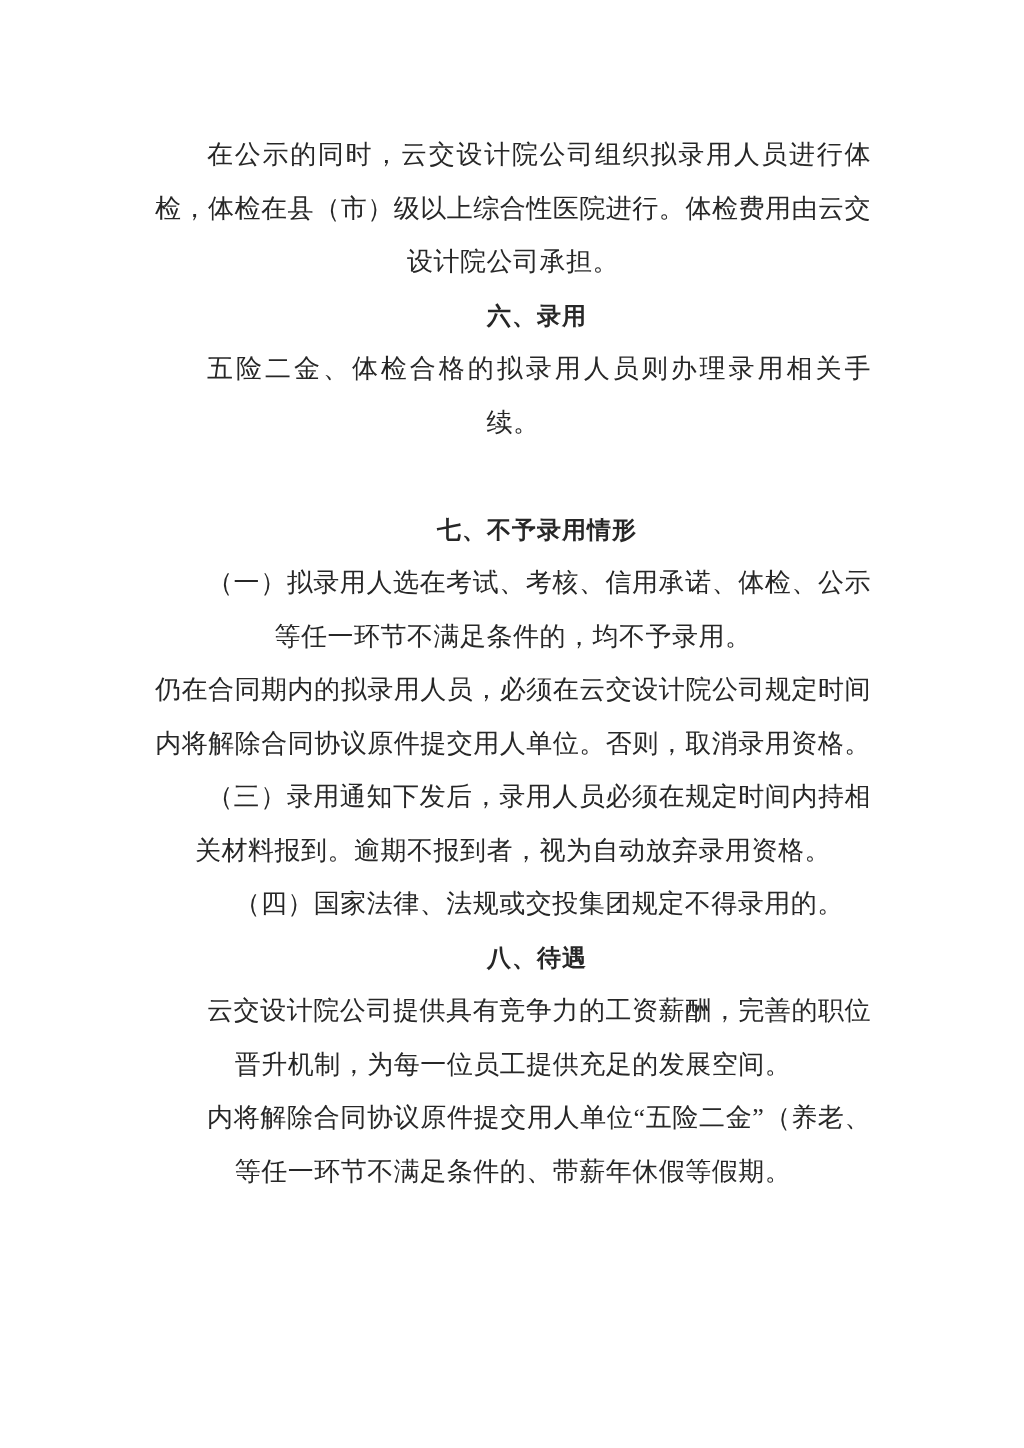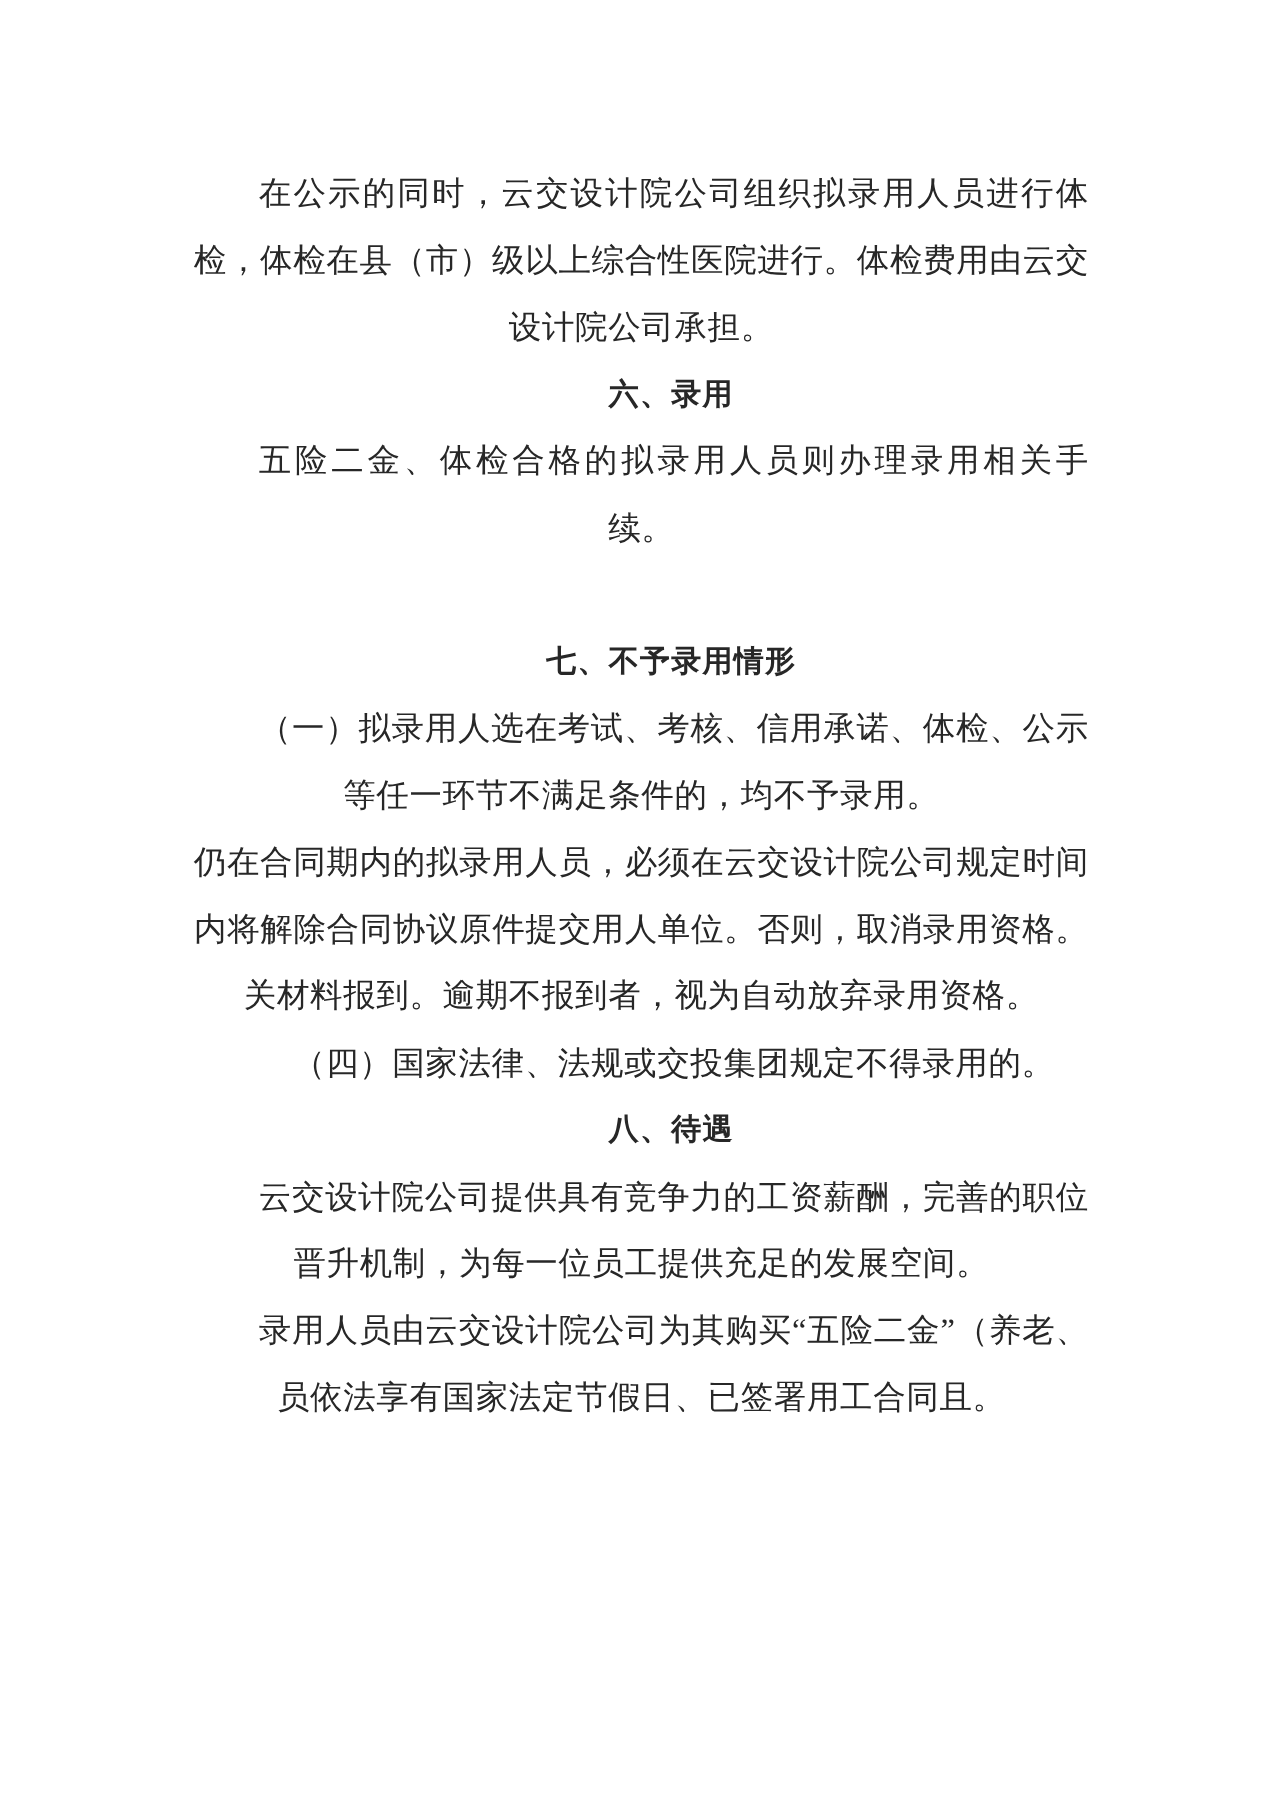--- a/index.html
+++ b/index.html
@@ -71,30 +71,31 @@
       </div>
       <div class="paragraph">
         <div class="line indent just">（一）拟录用人选在考试、考核、信用承诺、体检、公示</div>
         <div class="line">等任一环节不满足条件的，均不予录用。</div>
       </div>
       <div class="paragraph">
         <div class="line just">仍在合同期内的拟录用人员，必须在云交设计院公司规定时间</div>
         <div class="line">内将解除合同协议原件提交用人单位。否则，取消录用资格。</div>
       </div>
       <div class="paragraph">
+        <div class="line indent just">（三）录用通知下发后，录用人员必须在规定时间内持相</div>
         <div class="line">关材料报到。逾期不报到者，视为自动放弃录用资格。</div>
       </div>
       <div class="paragraph">
         <div class="line indent">（四）国家法律、法规或交投集团规定不得录用的。</div>
       </div>
       <div class="heading">
         <div class="line indent">八、待遇</div>
       </div>
       <div class="paragraph">
         <div class="line indent just">云交设计院公司提供具有竞争力的工资薪酬，完善的职位</div>
         <div class="line">晋升机制，为每一位员工提供充足的发展空间。</div>
       </div>
       <div class="paragraph">
-        <div class="line indent just">录用人员由云交设计院公司为其购买“五险二金”（养老、</div>
-        <div class="line">员依法享有国家法定节假日、已签署用工合同且。</div>
+        <div class="line indent just">内将解除合同协议原件提交用人单位“五险二金”（养老、</div>
+        <div class="line">等任一环节不满足条件的、带薪年休假等假期。</div>
       </div>
     </div>
 </div>
 
 </body></html>

